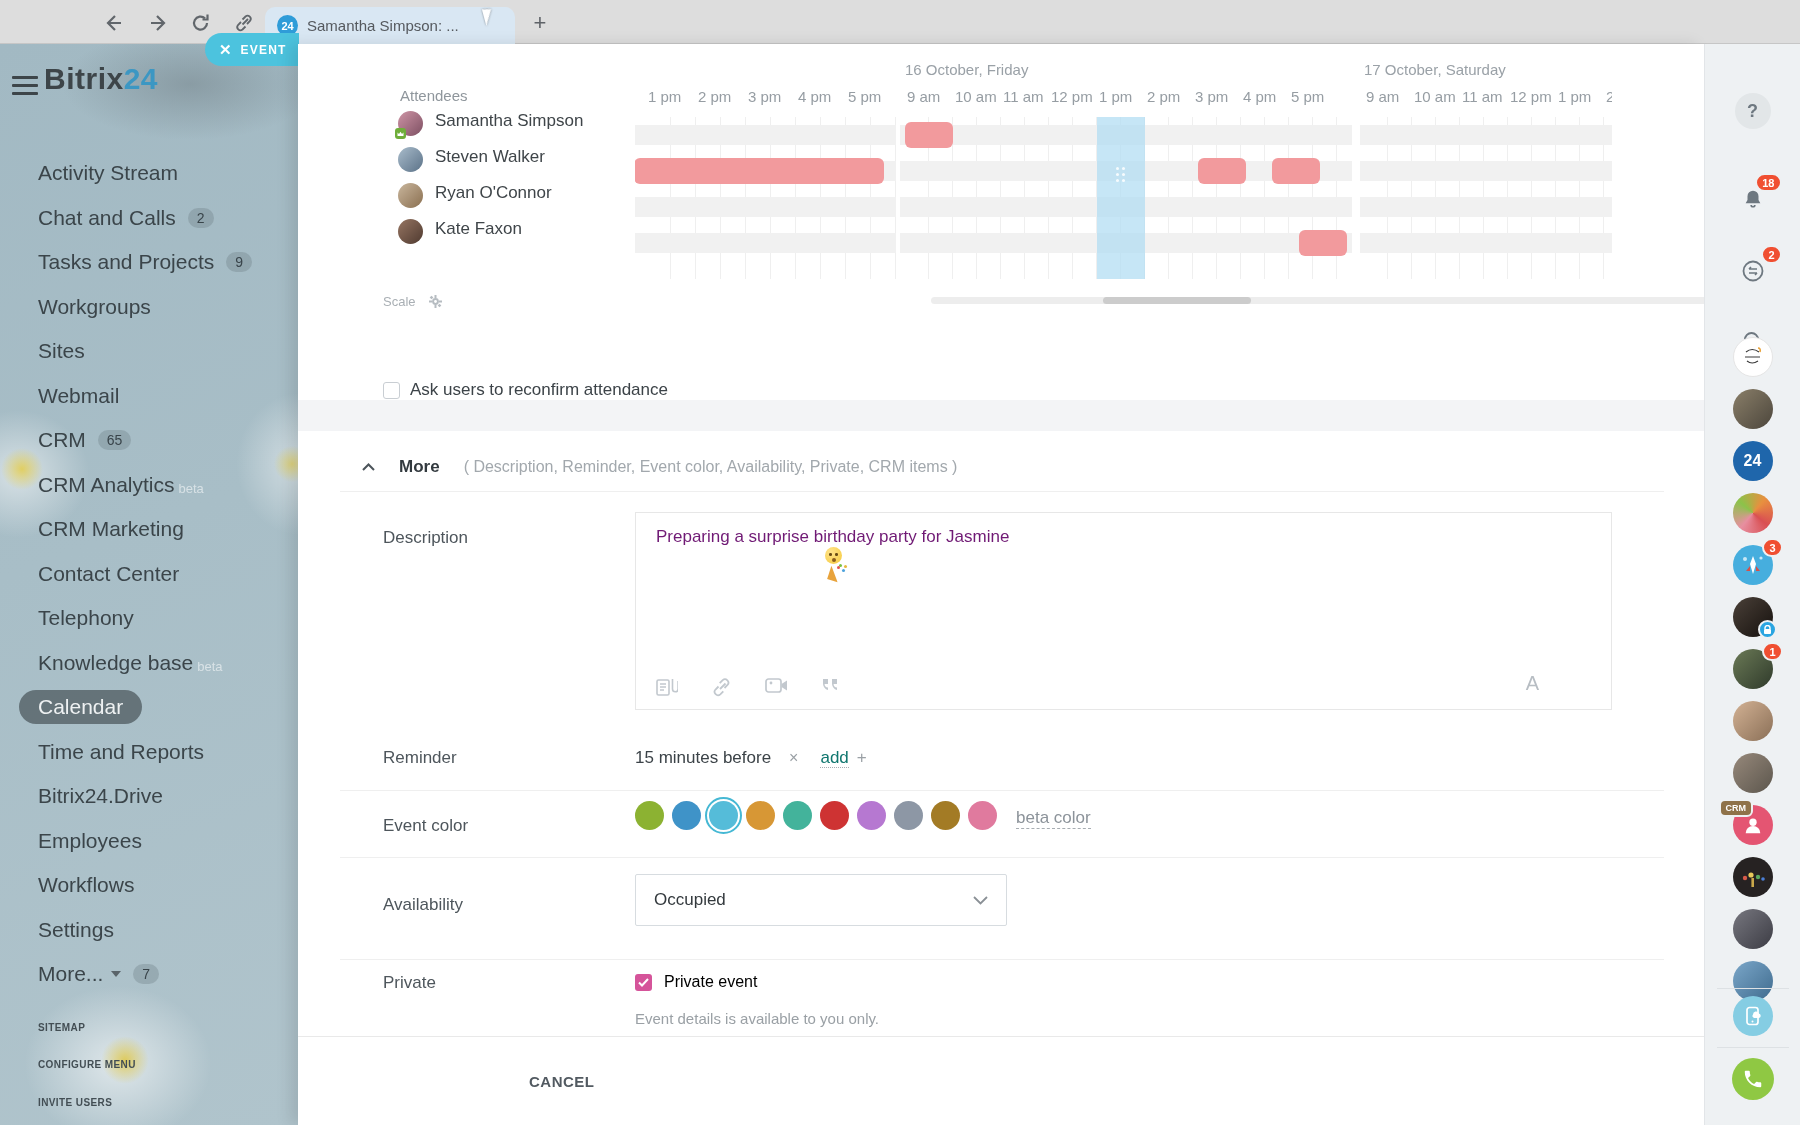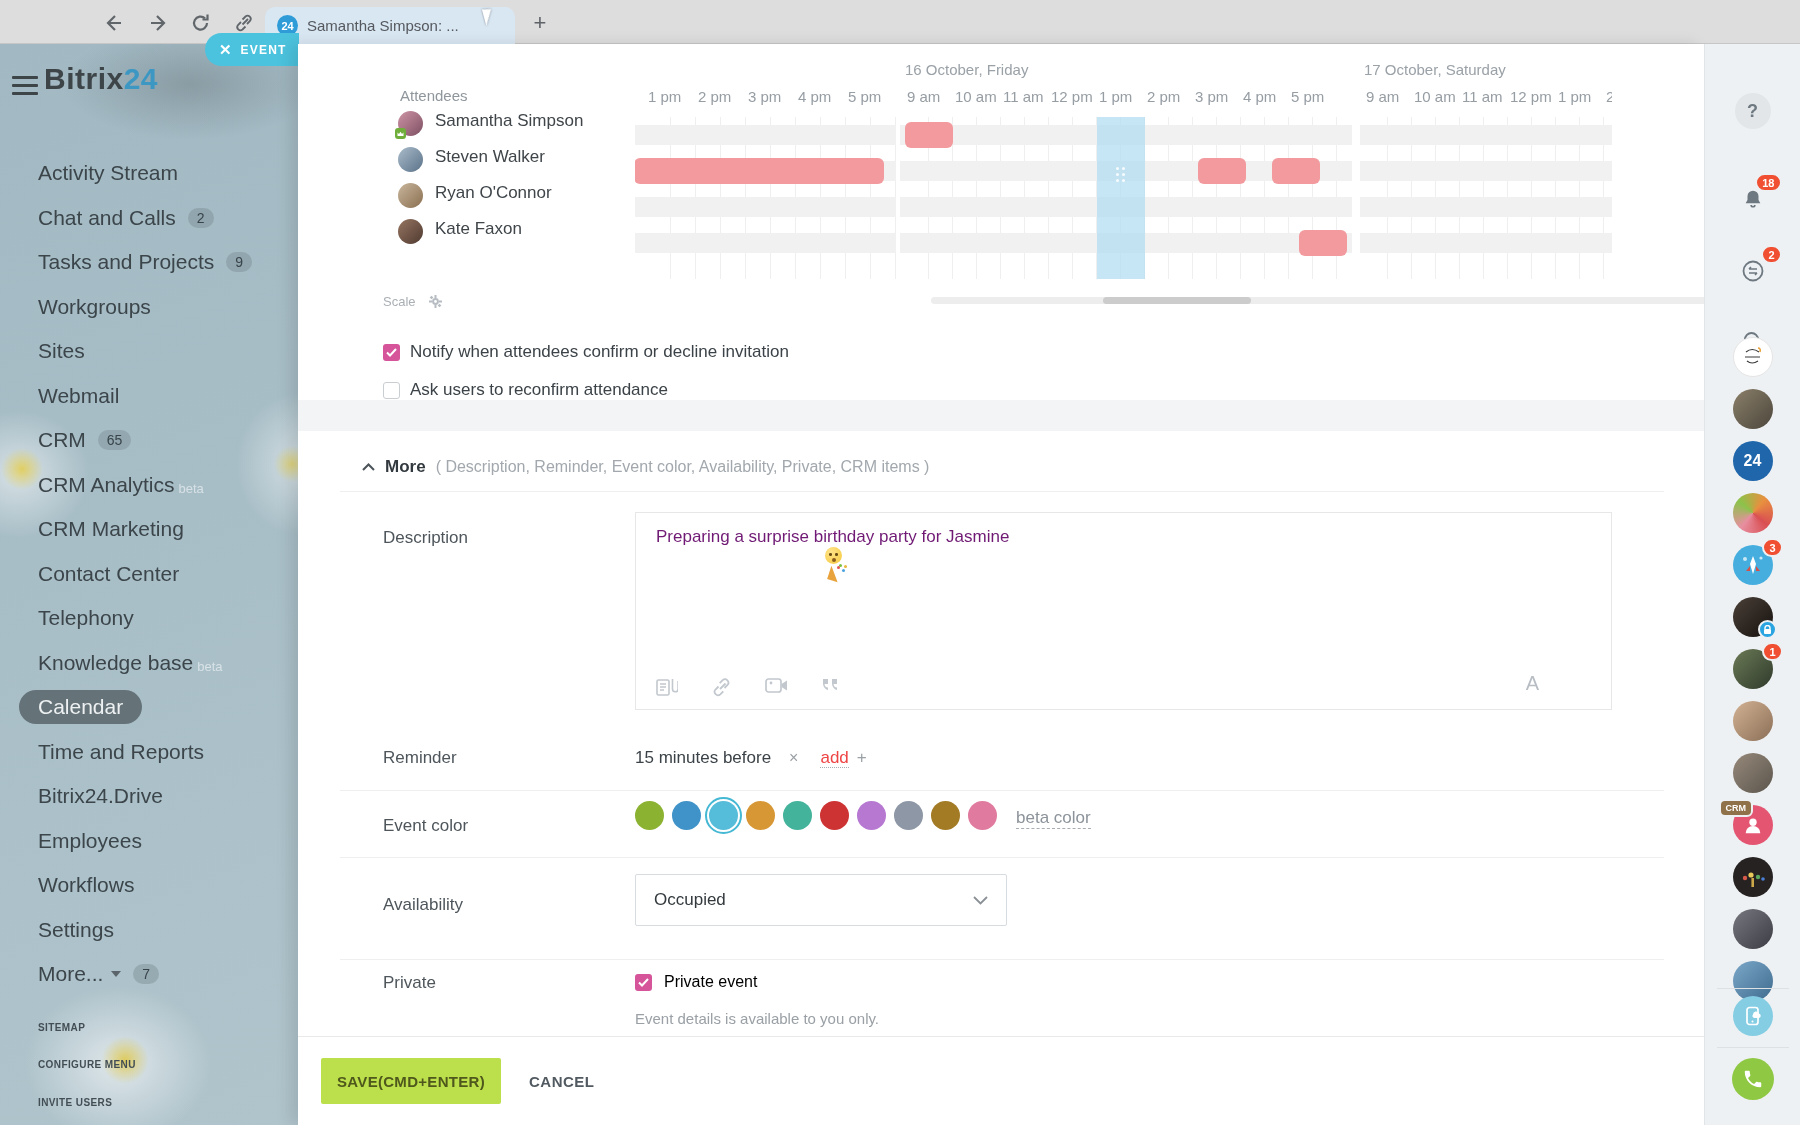--- a/index.html
+++ b/index.html
@@ -67,39 +67,39 @@
   #scale-track { position:absolute; left:548px; top:4px; width:977px; height:7px; border-radius:4px; background:#ededed; }
   #scale-thumb { position:absolute; left:172px; top:0; width:148px; height:7px; border-radius:4px; background:#cccccc; }
 
   .chk-row { position:absolute; left:85px; height:20px; display:flex; align-items:center; gap:10px; }
   .chk { width:17px; height:17px; border-radius:3px; flex:0 0 auto; display:flex; align-items:center; justify-content:center; }
   .chk.on { background:#d5549a; }
   .chk.off { background:#fff; border:1px solid #c9ced3; }
   .chk-row .txt { font-size:17px; color:#3c4348; }
 
   #grey-band { position:absolute; left:0; top:356px; width:1406px; height:31px; background:#f3f4f6; }
-  #more-row { position:absolute; left:64px; top:412px; height:22px; display:flex; align-items:center; gap:10px;justify-content:flex-end; }
+  #more-row { position:absolute; left:64px; top:412px; height:22px; display:flex; align-items:center; gap:24px;justify-content:flex-end; }
   #more-label { font-size:17px; font-weight:bold; color:#333a3f; }
   #more-summary { font-size:16px; color:#a2a8ad; }
 
   #desc-box { position:absolute; left:337px; top:468px; width:977px; height:198px; border:1px solid #e7e7e7; background:#fff; }
   #desc-text { position:absolute; left:20px; top:14px; font-size:17px; color:#701a75; display:flex; align-items:center;flex-direction:column; }
   .emoji-face { display:inline-block; width:17px; height:17px; border-radius:50%; background:radial-gradient(circle at 35% 30%, #ffe38a, #f5c93b); position:relative; margin-left:2px; }
   .emoji-face:before { content:""; position:absolute; left:4px; top:6px; width:2.5px; height:2.5px; background:#6b4d16; border-radius:50%; box-shadow:6px 0 0 #6b4d16; }
   .emoji-face:after { content:""; position:absolute; left:7px; top:11px; width:4px; height:4px; border-radius:50%; background:#8a5d1e; }
   .emoji-party { display:inline-block; width:18px; height:18px; position:relative; margin-left:6px; }
   .emoji-party:before { content:""; position:absolute; left:2px; bottom:1px; width:0; height:0; border-left:11px solid #e8a33c; border-top:14px solid transparent; transform:rotate(18deg); }
   .emoji-party:after { content:""; position:absolute; left:10px; top:2px; width:3px; height:3px; border-radius:50%; background:#e5534b; box-shadow:5px 3px 0 #4da3dd, 2px -2px 0 #7bc144, 7px -1px 0 #e8b93c; }
   #desc-toolbar { position:absolute; left:20px; bottom:12px; display:flex; gap:33px; color:#c2c8ce; }
   #desc-font-btn { position:absolute; right:72px; bottom:14px; font-size:20px; color:#b7bdc3; }
 
   #reminder-row { position:absolute; left:337px; top:703px; height:22px; display:flex; align-items:center; }
   #reminder-value { font-size:17px; color:#3c4348; }
   #reminder-x { font-size:16px; color:#9aa0a5; margin-left:18px; }
-  #reminder-add { font-size:17px; color:#ef4444; margin-left:22px; border-bottom:1px dotted #a7adb2; line-height:1.15; }
+  #reminder-add { font-size:17px; color:#0f766e; margin-left:22px; border-bottom:1px dotted #a7adb2; line-height:1.15; }
   #reminder-plus { font-size:17px; color:#9aa0a5; margin-left:8px; }
 
   #swatches { position:absolute; left:337px; top:466px; display:flex; }
   .swatch-wrap { width:37px; display:flex; justify-content:flex-start; }
   .swatch { width:29px; height:29px; border-radius:50%; }
   .swatch.sel { outline:2px solid #45b8d4; outline-offset:2px; }
   #other-color { position:absolute; left:718px; top:6px; font-size:17px; color:#8c939a; border-bottom:1px dashed #a7adb2; line-height:1.2; white-space:nowrap; }
 
   #avail-select { position:absolute; left:337px; top:-30px; width:372px; height:52px; border:1px solid #d7dce0; border-radius:2px; background:#fff; display:flex; align-items:center; padding:0 18px; justify-content:space-between; }
   #avail-value { font-size:17px; color:#33393d; }
@@ -326,28 +326,20 @@
             <rect x="1.2" y="1.2" width="2.6" height="2.6" transform="rotate(45 2.5 2.5)"></rect>
             <rect x="9.2" y="9.2" width="2.6" height="2.6" transform="rotate(45 10.5 10.5)"></rect>
           </g>
           <circle cx="6.5" cy="6.5" r="1.4" fill="#fff"></circle>
         </svg>
       <div id="scale-track">
         <div id="scale-thumb"></div>
       </div>
     </div>
 
-    <div class="chk-row" style="top:298px">
-      <div class="chk on">
-          <svg width="11" height="9" viewBox="0 0 11 9">
-            <path d="M1 4.5 L4 7.5 L10 1" fill="none" stroke="#fff" stroke-width="2"></path>
-          </svg>
-        </div>
-      <span class="txt">Notify when attendees confirm or decline invitation</span>
-    </div>
     <div class="chk-row" style="top:336px">
       <div class="chk off"></div>
       <span class="txt">Ask users to reconfirm attendance</span>
     </div>
 
     <div id="grey-band"></div>
 
     <div id="more-row">
       <svg width="13" height="8" viewBox="0 0 13 8">
           <path d="M1 7 L6.5 1.5 L12 7" fill="none" stroke="#4c545a" stroke-width="2"></path>
@@ -451,21 +443,20 @@
               <path d="M1 4.5 L4 7.5 L10 1" fill="none" stroke="#fff" stroke-width="2"></path>
             </svg>
           </div>
         <span class="txt">Private event</span>
       </div>
       <div id="private-hint">Event details is available to you only.</div>
     </div>
   </div>
 
   <div id="footer">
-    <div id="save-btn">SAVE(CMD+ENTER)</div>
     <div id="cancel-btn">CANCEL</div>
   </div>
 
   <div id="rail">
       <div class="rail-item" style="top: 49px;">
         <div class="rail-circle" style="width: 36px; height: 36px; background: rgb(226, 230, 232);">
           <span style="font-size:18px;font-weight:bold;color:#6e7880">?</span>
         </div>
       </div>
       <div class="rail-item" style="top: 136px;">

